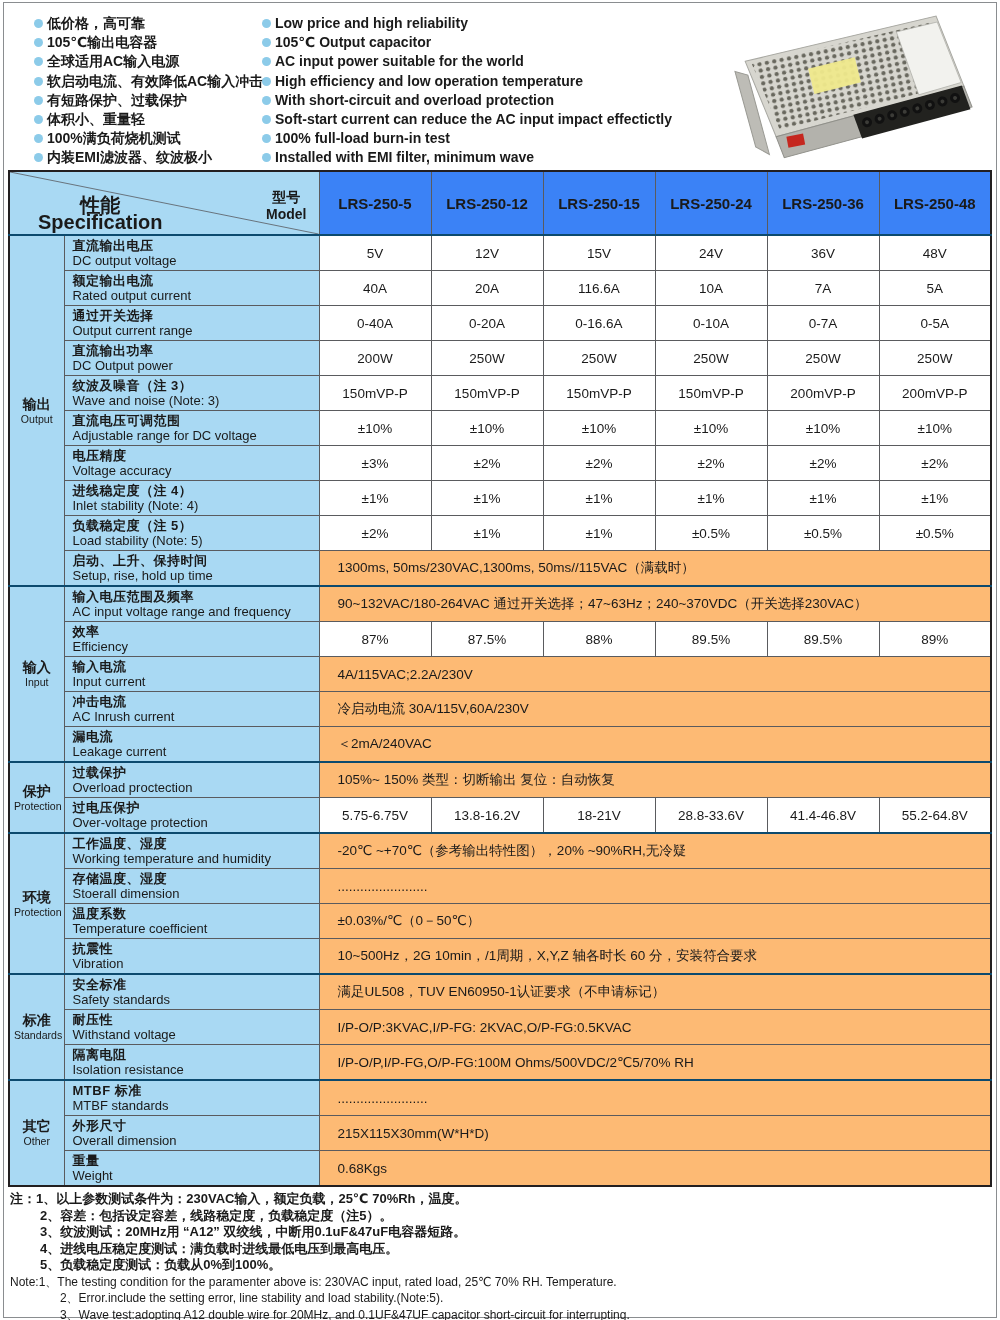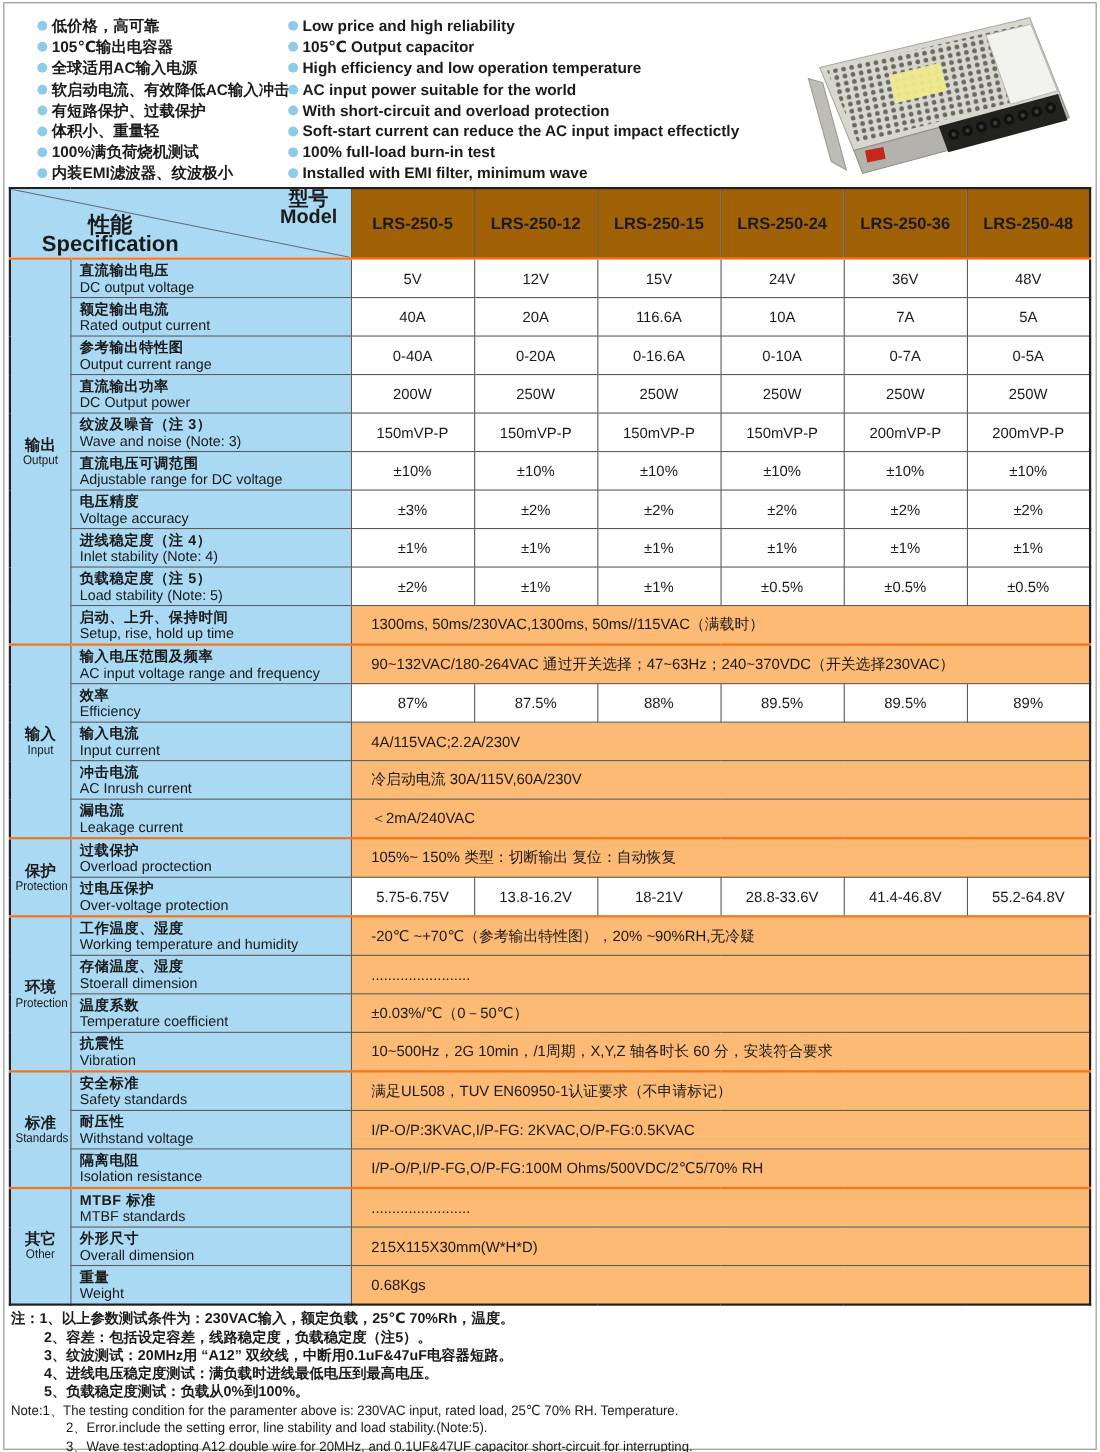--- a/index.html
+++ b/index.html
@@ -18,37 +18,37 @@
   .photo-box { position:absolute; right:12px; top:12px; width:278px; height:150px; background:#fff; }
 
   
   .spec-table { margin:0 8px; border-collapse:collapse; table-layout:fixed; width:984px; }
   .spec-table col.c-sec { width:55px; }
   .spec-table col.c-lab { width:255px; }
   .spec-table col.c-val { width:112px; }
   .spec-table th, .spec-table td { border:1px solid #5a5b5e; }
   .spec-table { border:2px solid #231f20; }
   .blue { background:#a9d9f3; }
-  th.model-th { background:#a16207; font-size:15px; font-weight:bold; height:64px; text-align:center; }
+  th.model-th { background:#3b82f6; font-size:15px; font-weight:bold; height:64px; text-align:center; }
   .diag-cell { position:relative; height:64px; padding:0; }
   .diag-cell svg { position:absolute; left:0; top:0; width:100%; height:100%; }
-  .diag-model { position:absolute; right:12px; top:0; text-align:center; font-size:18px; font-weight:bold; line-height:17px; }
+  .diag-model { position:absolute; right:12px; top:17px; text-align:center; font-size:14px; font-weight:bold; line-height:17px; }
   .diag-spec { position:absolute; left:28px; bottom:3px; text-align:center; font-size:20px; font-weight:bold; line-height:17px; }
 
   td.sec-cell { text-align:center; vertical-align:middle; padding:2px; }
   .sec-zh { font-size:14px; font-weight:bold; line-height:17px; }
   .sec-en { font-size:11.5px; line-height:13px; transform:scale(.92,1); }
 
   td.lab-cell { vertical-align:middle; padding:2px 4px 2px 8px; height:34px; }
   .lab-zh { font-size:13px; font-weight:bold; line-height:15px; letter-spacing:.5px; }
   .lab-en { font-size:13px; line-height:15px; }
 
   td.val-cell { text-align:center; font-size:13.5px; height:34px; background:#fff; }
   td.span-cell { text-align:left; padding-left:18px; font-size:13.5px; background:#fdba74; }
-  tr.sec-start td { border-top:2px solid #f97316; }
+  tr.sec-start td { border-top:2px solid #0c4a6e; }
 
   
   .notes { margin:4px 10px 0 10px; }
   .notes ul { list-style:none; }
   .notes-zh li { font-size:13px; font-weight:bold; line-height:16.5px; white-space:nowrap; }
   .notes-zh li + li { padding-left:30px; }
   .notes-en li { font-size:12.5px; line-height:16.5px; white-space:nowrap; transform-origin:left center; transform:scale(.96,1); }
   .notes-en li + li { padding-left:52px; }
 </style>
 </head>
@@ -96,25 +96,25 @@
         <li>
           <span class="bullet"></span>
           <span>Low price and high reliability</span>
         </li>
         <li>
           <span class="bullet"></span>
           <span>105℃ Output capacitor</span>
         </li>
         <li>
           <span class="bullet"></span>
+          <span>AC input power suitable for the world</span>
+        </li>
+        <li>
+          <span class="bullet"></span>
           <span>High efficiency and low operation temperature</span>
-        </li>
-        <li>
-          <span class="bullet"></span>
-          <span>AC input power suitable for the world</span>
         </li>
         <li>
           <span class="bullet"></span>
           <span>With short-circuit and overload protection</span>
         </li>
         <li>
           <span class="bullet"></span>
           <span>Soft-start current can reduce the AC input impact effectictly</span>
         </li>
         <li>
@@ -231,21 +231,21 @@
           </td>
           <td class="val-cell">40A</td>
           <td class="val-cell">20A</td>
           <td class="val-cell">116.6A</td>
           <td class="val-cell">10A</td>
           <td class="val-cell">7A</td>
           <td class="val-cell">5A</td>
         </tr>
         <tr>
           <td class="blue lab-cell">
-            <div class="lab-zh">参考输出特性图</div>
+            <div class="lab-zh">通过开关选择</div>
             <div class="lab-en">Output current range</div>
           </td>
           <td class="val-cell">0-40A</td>
           <td class="val-cell">0-20A</td>
           <td class="val-cell">0-16.6A</td>
           <td class="val-cell">0-10A</td>
           <td class="val-cell">0-7A</td>
           <td class="val-cell">0-5A</td>
         </tr>
         <tr>

